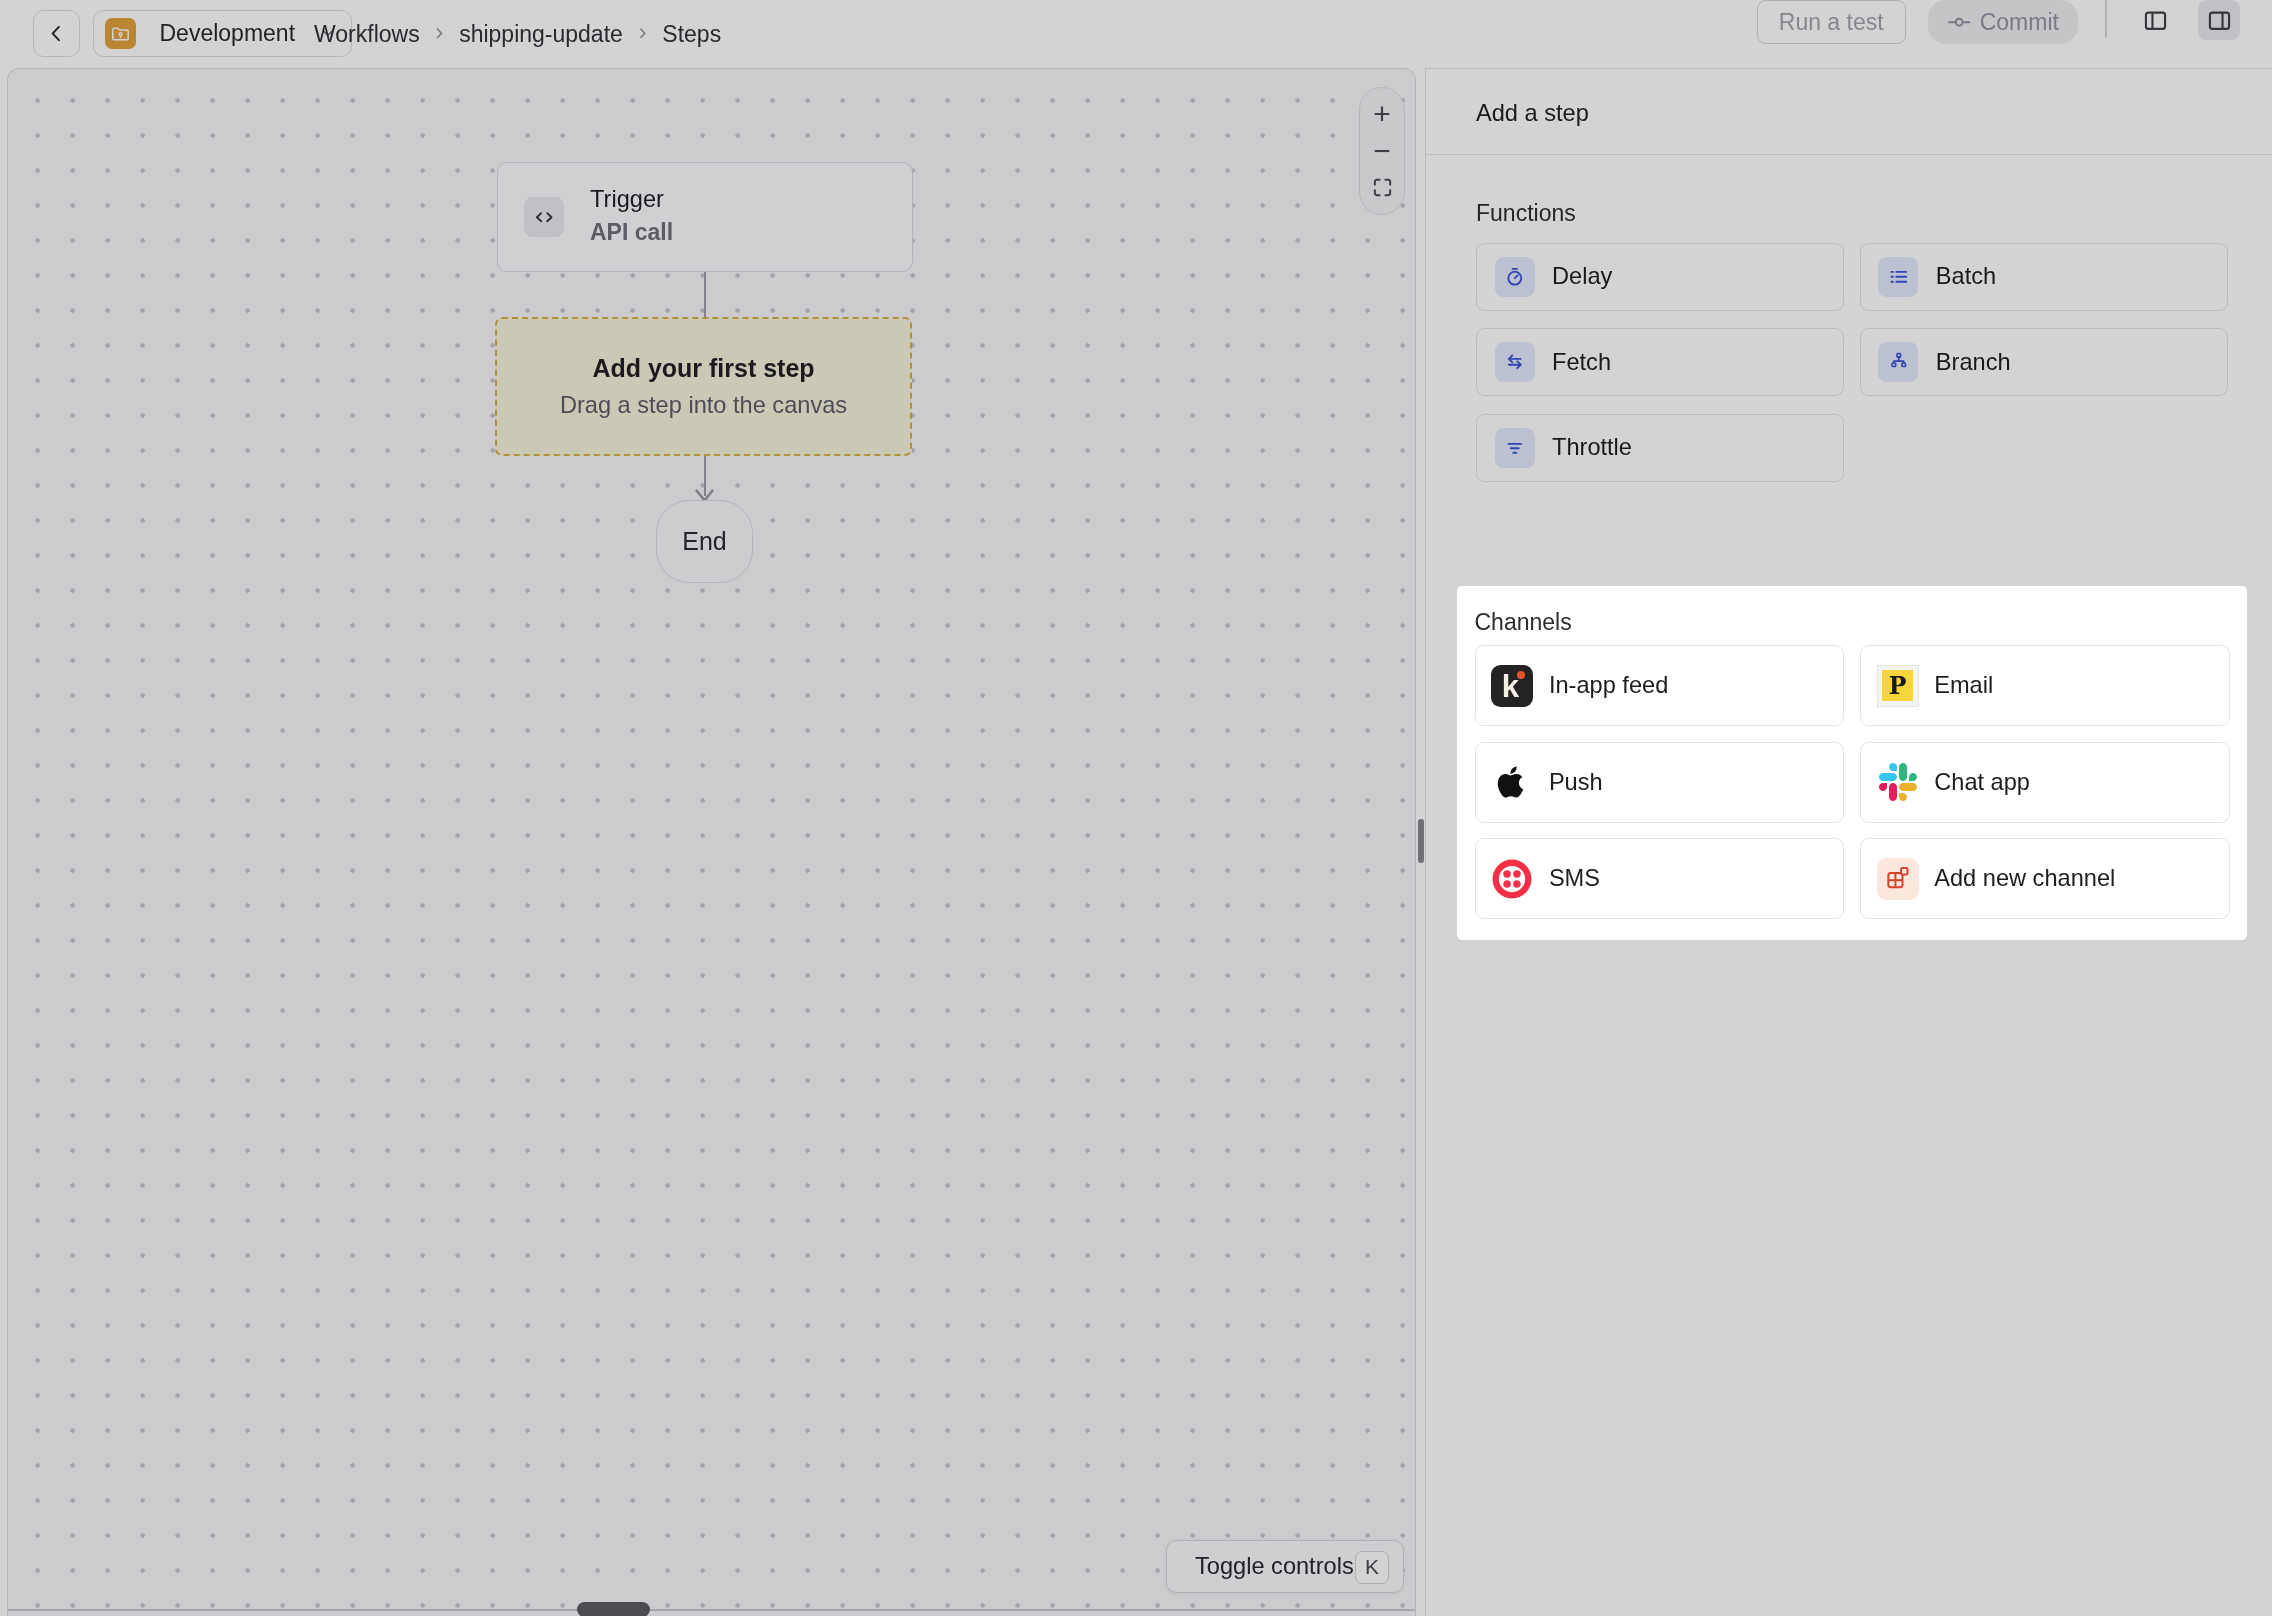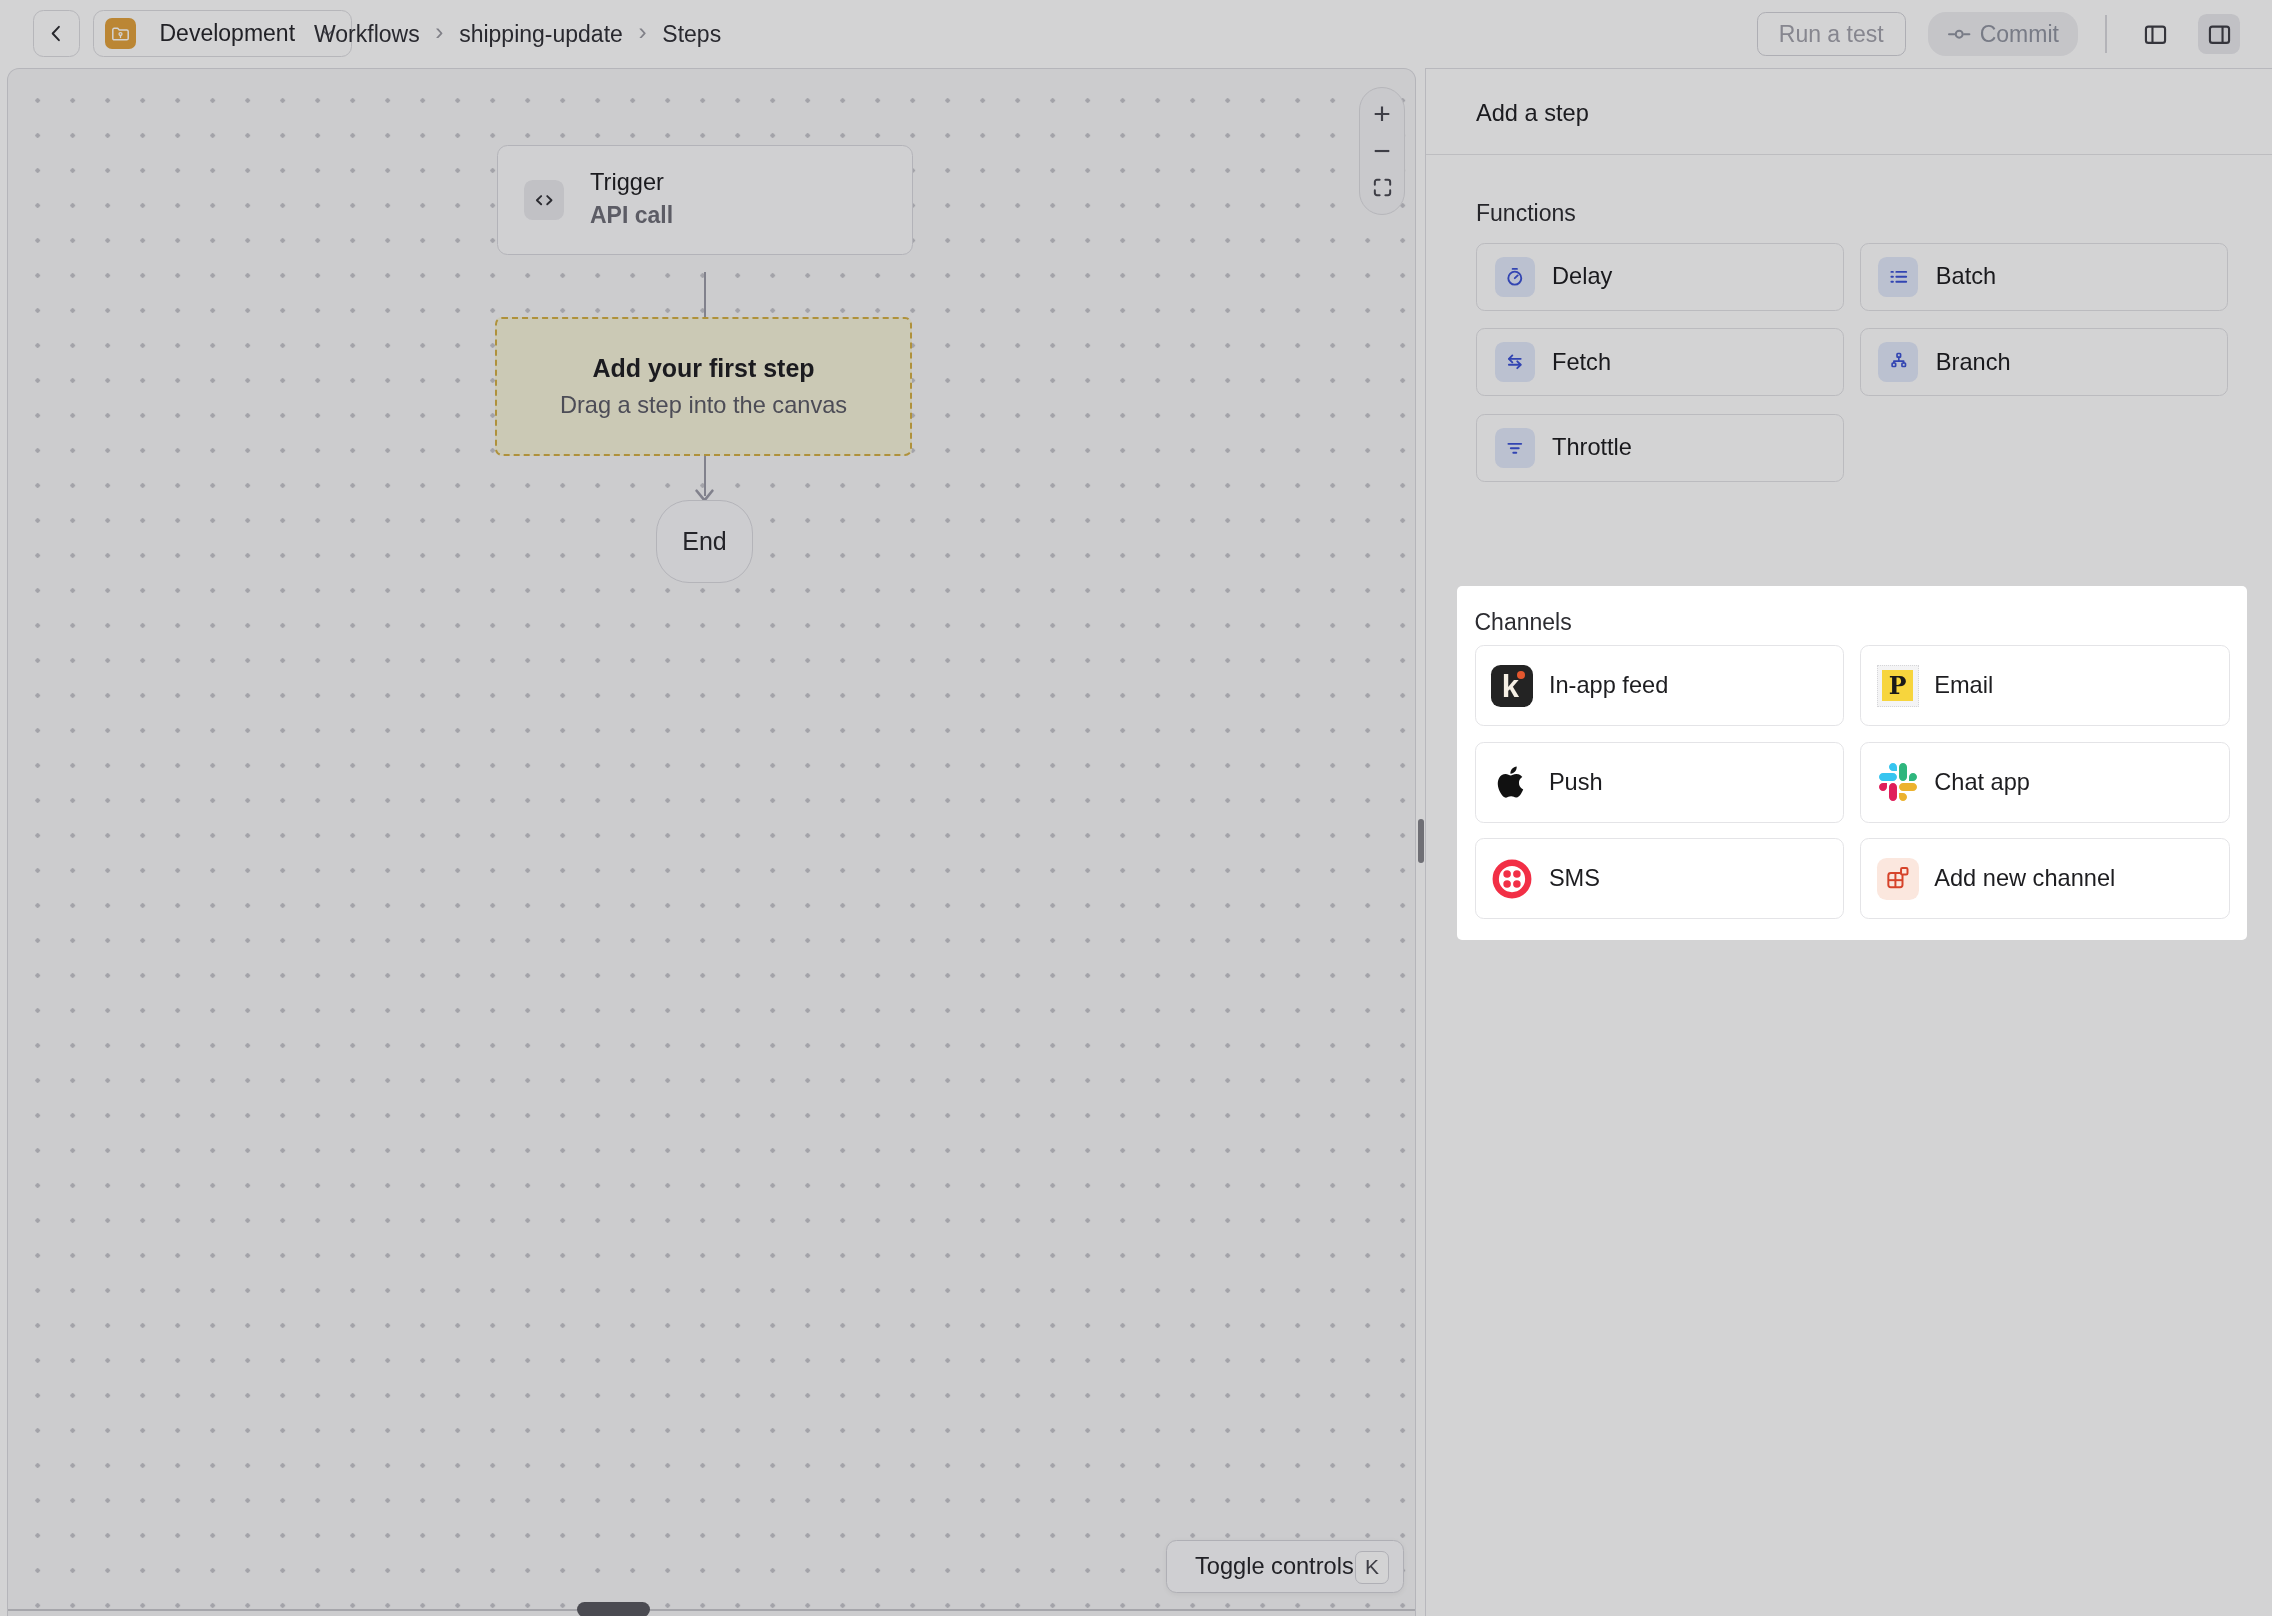--- a/index.html
+++ b/index.html
@@ -18,38 +18,38 @@
   .env-icon { width:31px; height:31px; border-radius:7px; background:#e2a23c;
               display:flex; align-items:center; justify-content:center; }
   .env-label { font-size:23px; color:#26262b; }
   .breadcrumb { position:absolute; left:314px; top:0; height:68px;
                 display:flex; align-items:center; gap:15.7px; font-size:23px; }
   .crumb { color:#303036; }
   .crumb.current { color:#303036; }
   .sep { color:#9b9ba3; font-size:24.4px; transform:translateY(-1.7px); }
 
   .topbar-right { position:absolute; right:33px; top:0; height:68px;
-                  display:flex; align-items:center; gap:22px;padding-left:45px; }
+                  display:flex; gap:22px;padding-left:45px; }
   .btn-run { height:44px; padding:0 21px; border:1.3px solid #d2d2d8; border-radius:8.7px;
              background:#fff; font-size:23px; color:#a2a2ab; display:flex; align-items:center; cursor:pointer; }
   .btn-commit { height:44px; padding:0 19px; border:none; border-radius:18px; background:#eeeef1;
                 font-size:23px; color:#9094a0; display:flex; align-items:center; gap:8.7px; cursor:pointer; }
   .tb-divider { width:1.7px; height:38px; background:#d8d8dd; margin:0 5.2px; }
   .panel-toggle { width:42px; height:40px; border-radius:8.7px; background:transparent;
                   display:flex; align-items:center; justify-content:center; cursor:pointer; }
   .panel-toggle.active { background:#e9e9ed; }
 
   
   .canvas { position:absolute; left:7px; top:68px; width:1409px; height:1548px;
             background:#f7f7f8; border:1.3px solid #dbdbe0; border-bottom:none;
             border-radius:12.2px 12.2px 0 0; overflow:hidden;
             background-image:radial-gradient(circle, #c5c5cb 2px, transparent 2.4px);
             background-size:35px 35px; background-position:12.2px 14px; }
 
-  .trigger-node { position:absolute; left:489px; top:76px; width:416px; height:110px;
+  .trigger-node { position:absolute; left:489px; top:93px; width:416px; height:110px;
                   background:#fcfcfd; border:1.3px solid #d8d8de; border-radius:10.5px; cursor:pointer; }
   .trigger-icon-box { position:absolute; left:26px; top:34px; width:40px; height:40px;
                       background:#e9e9ed; border-radius:8.7px;
                       display:flex; align-items:center; justify-content:center; }
   .trigger-title { position:absolute; left:92px; top:23px; font-size:23.6px; font-weight:500; color:#1f1f23; }
   .trigger-sub   { position:absolute; left:92px; top:56px; font-size:23px; color:#6e6e78;font-weight:bold; }
 
   .edge { position:absolute; width:1.7px; background:#9b9ba8; }
   .edge1 { left:696px; top:203px; height:45px; }
   .edge2 { left:696px; top:387px; height:40px; }

